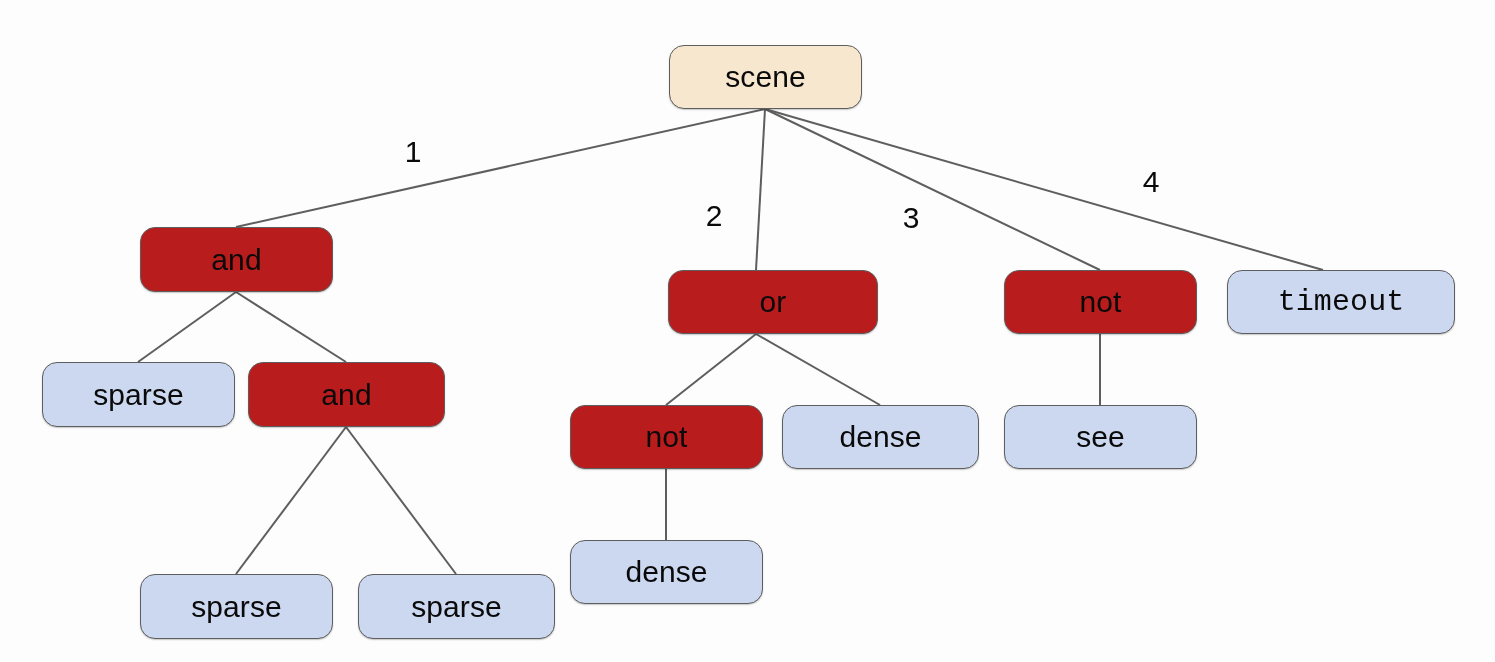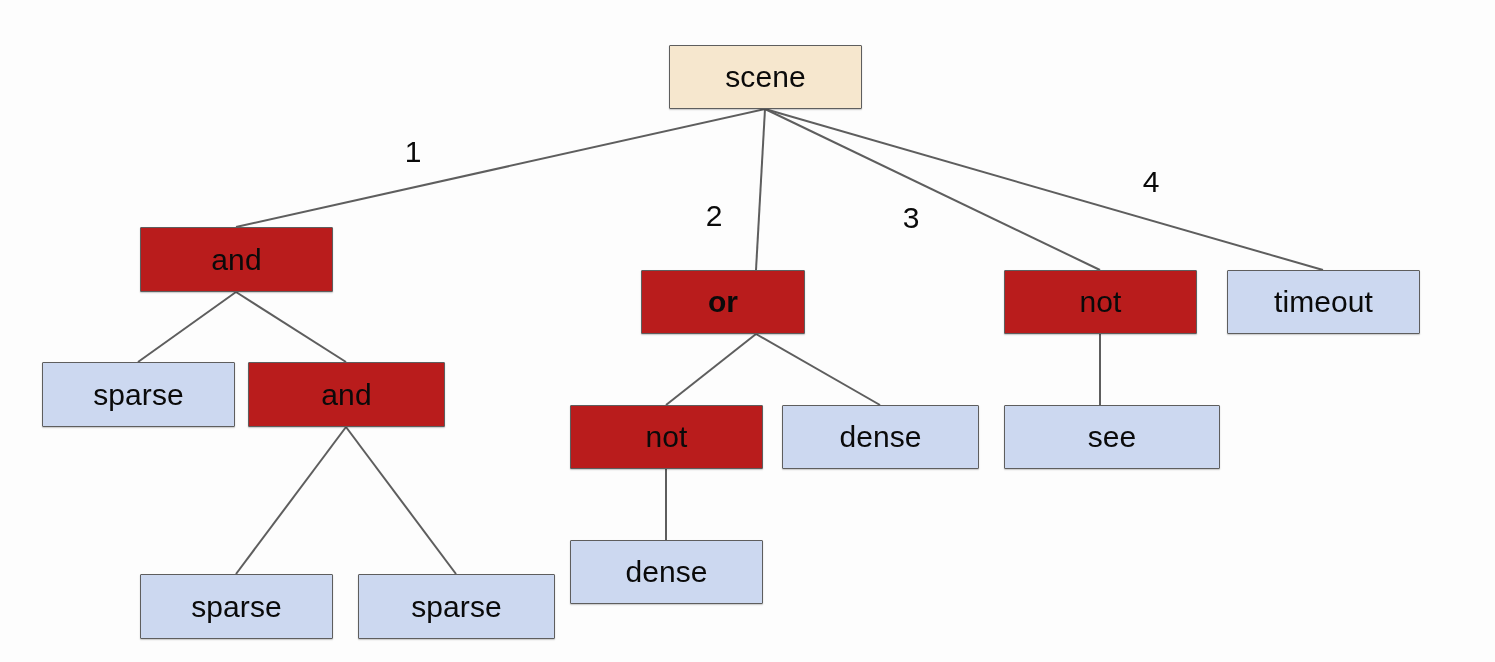--- a/index.html
+++ b/index.html
@@ -19,21 +19,21 @@
     position: absolute;
     left: 0;
     top: 0;
     width: 1495px;
     height: 662px;
   }
   .node {
     position: absolute;
     box-sizing: border-box;
     border: 1.6px solid #5e5e5e;
-    border-radius: 1px;
+    border-radius: 15px;
     display: flex;
     align-items: center;
     justify-content: center;
     font-size: 30px;
     color: #0a0a0a;
     letter-spacing: 0.1px;
     z-index: 3;
     box-shadow: 0 1px 1.5px rgba(0,0,0,0.22);
   }
   .node-root   { background: #f6e7ce; }
@@ -62,28 +62,28 @@
       <line x1="346" y1="427" x2="236" y2="574" stroke="#5e5e5e" stroke-width="2"></line>
       <line x1="346" y1="427" x2="456" y2="574" stroke="#5e5e5e" stroke-width="2"></line>
       <line x1="756" y1="334" x2="666" y2="405" stroke="#5e5e5e" stroke-width="2"></line>
       <line x1="756" y1="334" x2="880" y2="405" stroke="#5e5e5e" stroke-width="2"></line>
       <line x1="666" y1="469" x2="666" y2="540" stroke="#5e5e5e" stroke-width="2"></line>
       <line x1="1100" y1="334" x2="1100" y2="405" stroke="#5e5e5e" stroke-width="2"></line>
     </svg>
   <div id="node-layer">
       <div class="node node-root" style="left: 669px; top: 45px; width: 193px; height: 64px;">scene</div>
       <div class="node node-op" style="left: 140px; top: 227px; width: 193px; height: 65px;">and</div>
-      <div class="node node-op" style="left: 641px; top: 270px; width: 164px; height: 64px; font-weight: bold;">or</div>
+      <div class="node node-op" style="left: 668px; top: 270px; width: 210px; height: 64px;">or</div>
       <div class="node node-op" style="left: 1004px; top: 270px; width: 193px; height: 64px;">not</div>
-      <div class="node node-term" style="left: 1227px; top: 270px; width: 193px; height: 64px;">timeout</div>
+      <div class="node node-term" style="left: 1227px; top: 270px; width: 228px; height: 64px; font-family: Liberation Mono, monospace;">timeout</div>
       <div class="node node-term" style="left: 42px; top: 362px; width: 193px; height: 65px;">sparse</div>
       <div class="node node-op" style="left: 248px; top: 362px; width: 197px; height: 65px;">and</div>
       <div class="node node-op" style="left: 570px; top: 405px; width: 193px; height: 64px;">not</div>
       <div class="node node-term" style="left: 782px; top: 405px; width: 197px; height: 64px;">dense</div>
-      <div class="node node-term" style="left: 1004px; top: 405px; width: 216px; height: 64px;">see</div>
+      <div class="node node-term" style="left: 1004px; top: 405px; width: 193px; height: 64px;">see</div>
       <div class="node node-term" style="left: 570px; top: 540px; width: 193px; height: 64px;">dense</div>
       <div class="node node-term" style="left: 140px; top: 574px; width: 193px; height: 65px;">sparse</div>
       <div class="node node-term" style="left: 358px; top: 574px; width: 197px; height: 65px;">sparse</div>
     </div>
   <div id="label-layer">
       <div class="edge-label" style="left: 413px; top: 152px;">1</div>
       <div class="edge-label" style="left: 714px; top: 216px;">2</div>
       <div class="edge-label" style="left: 911px; top: 218px;">3</div>
       <div class="edge-label" style="left: 1151px; top: 182px;">4</div>
     </div>

